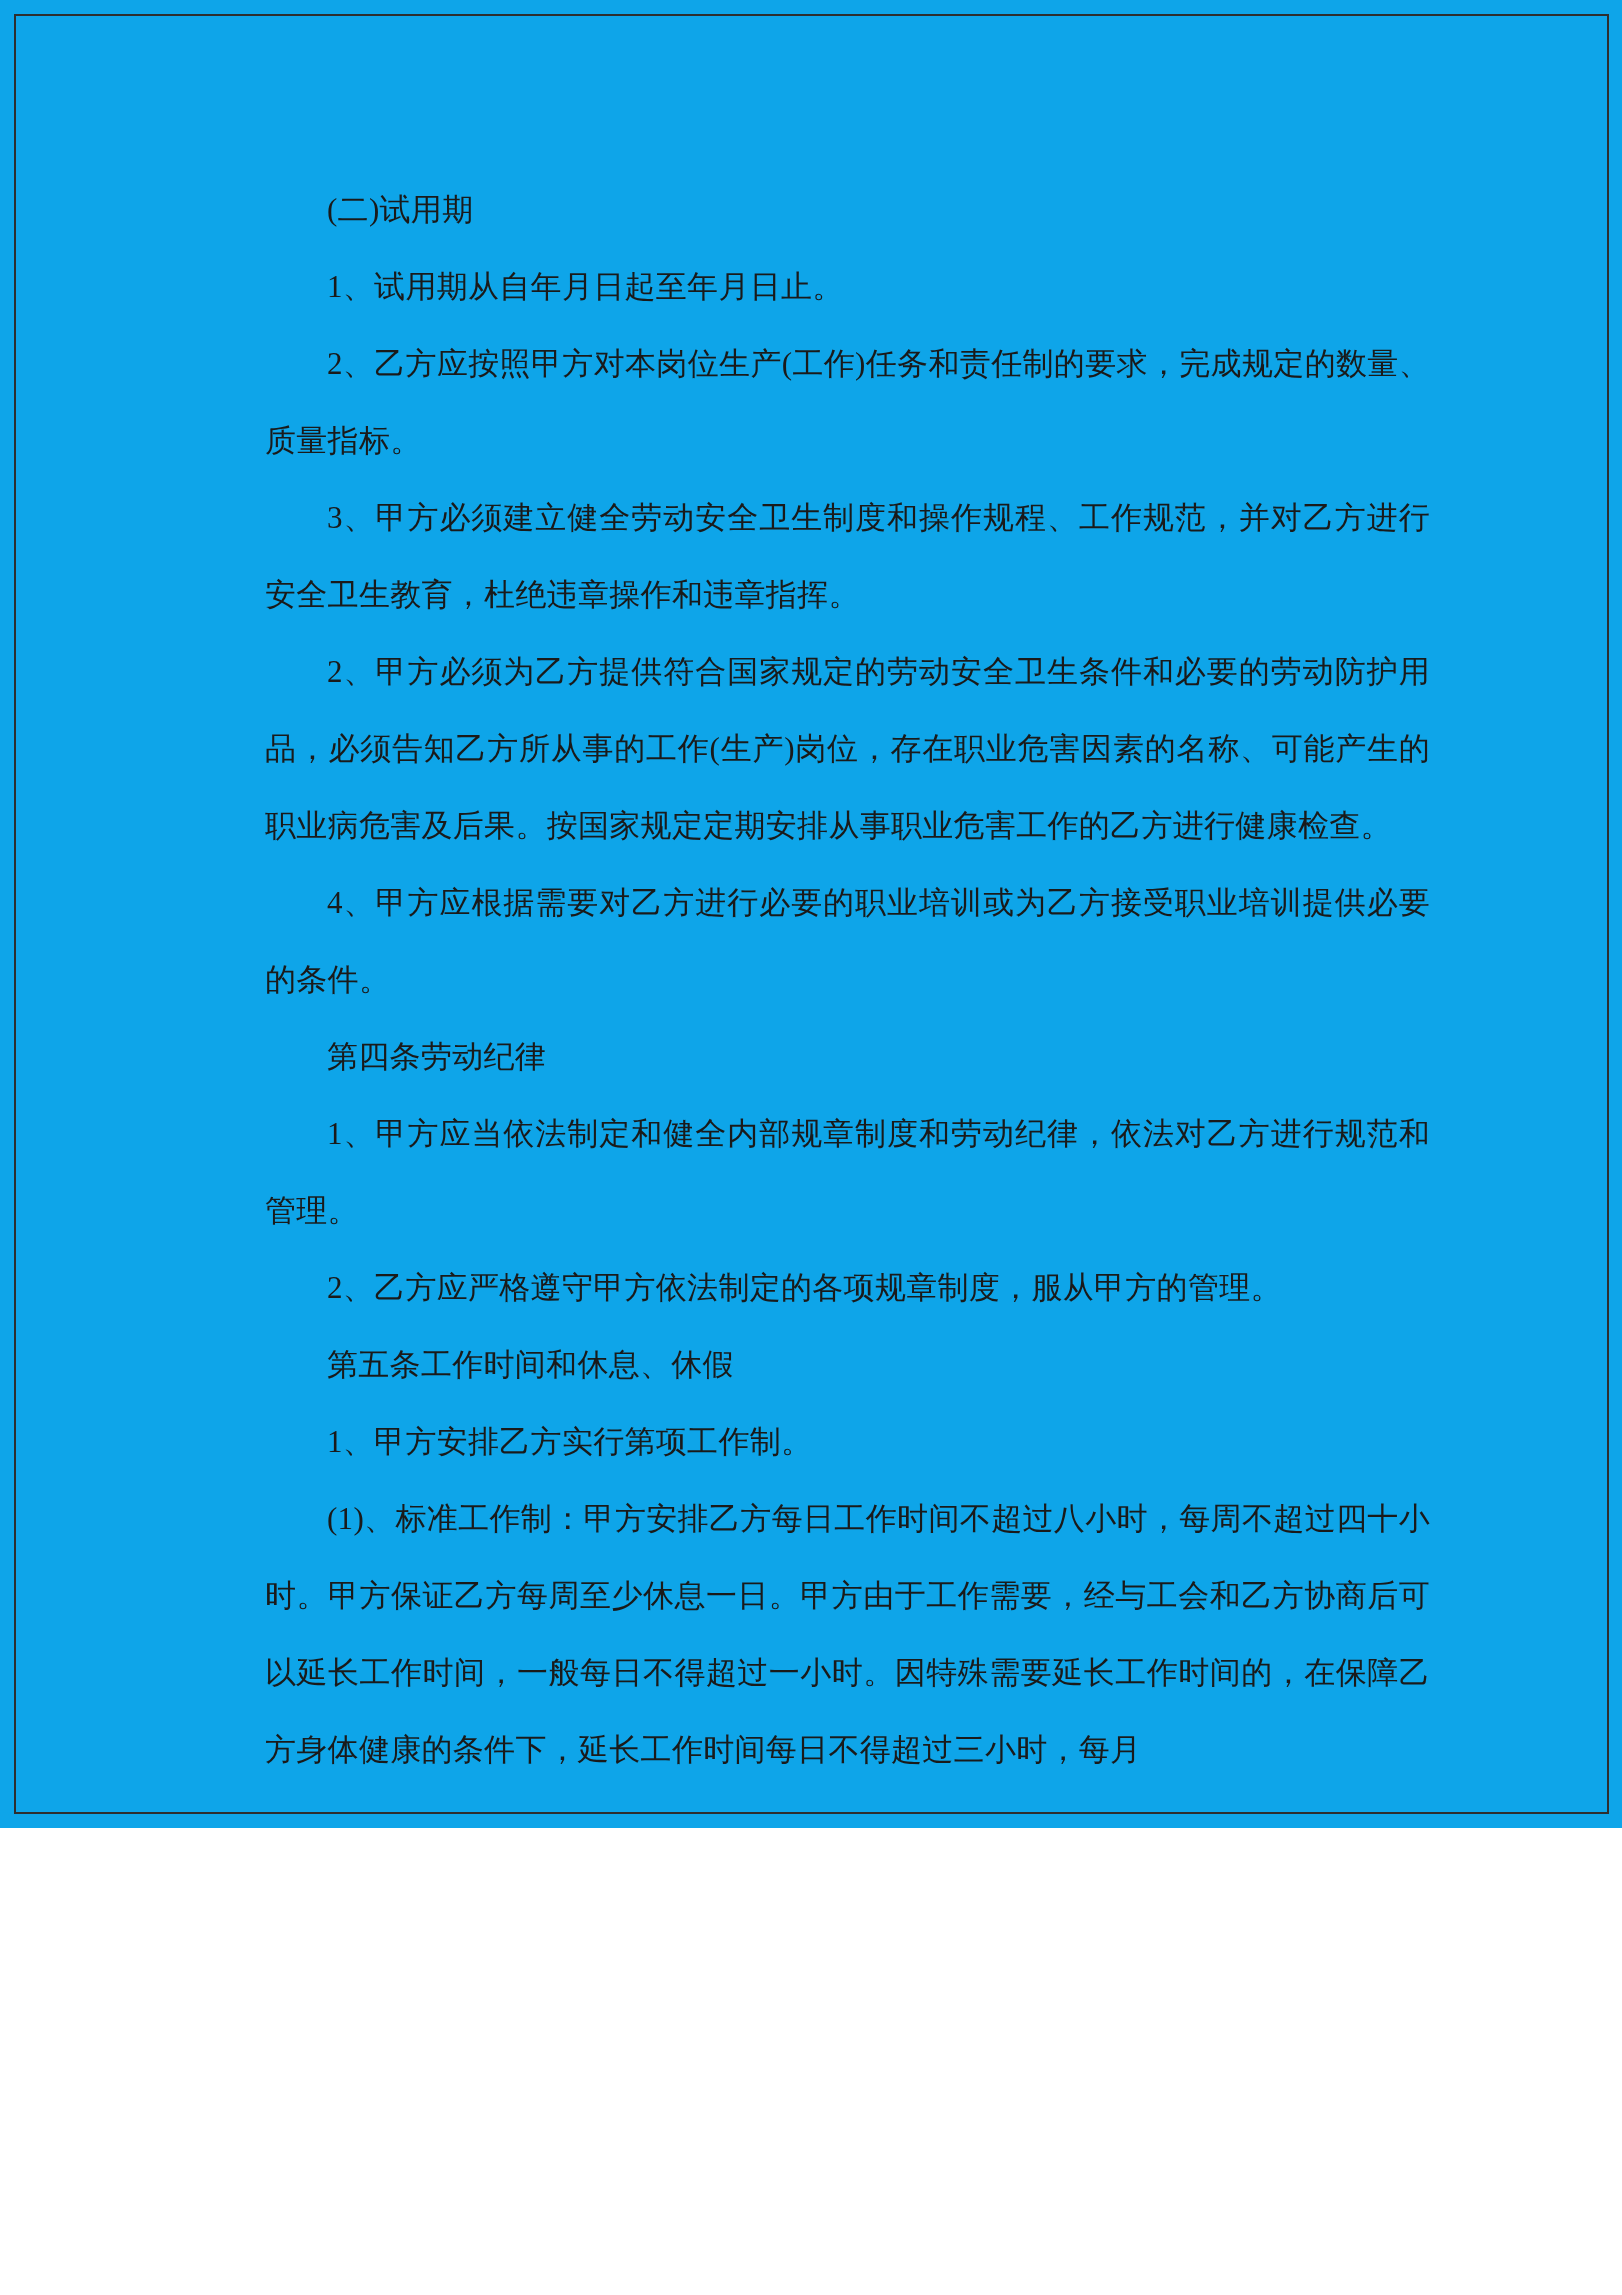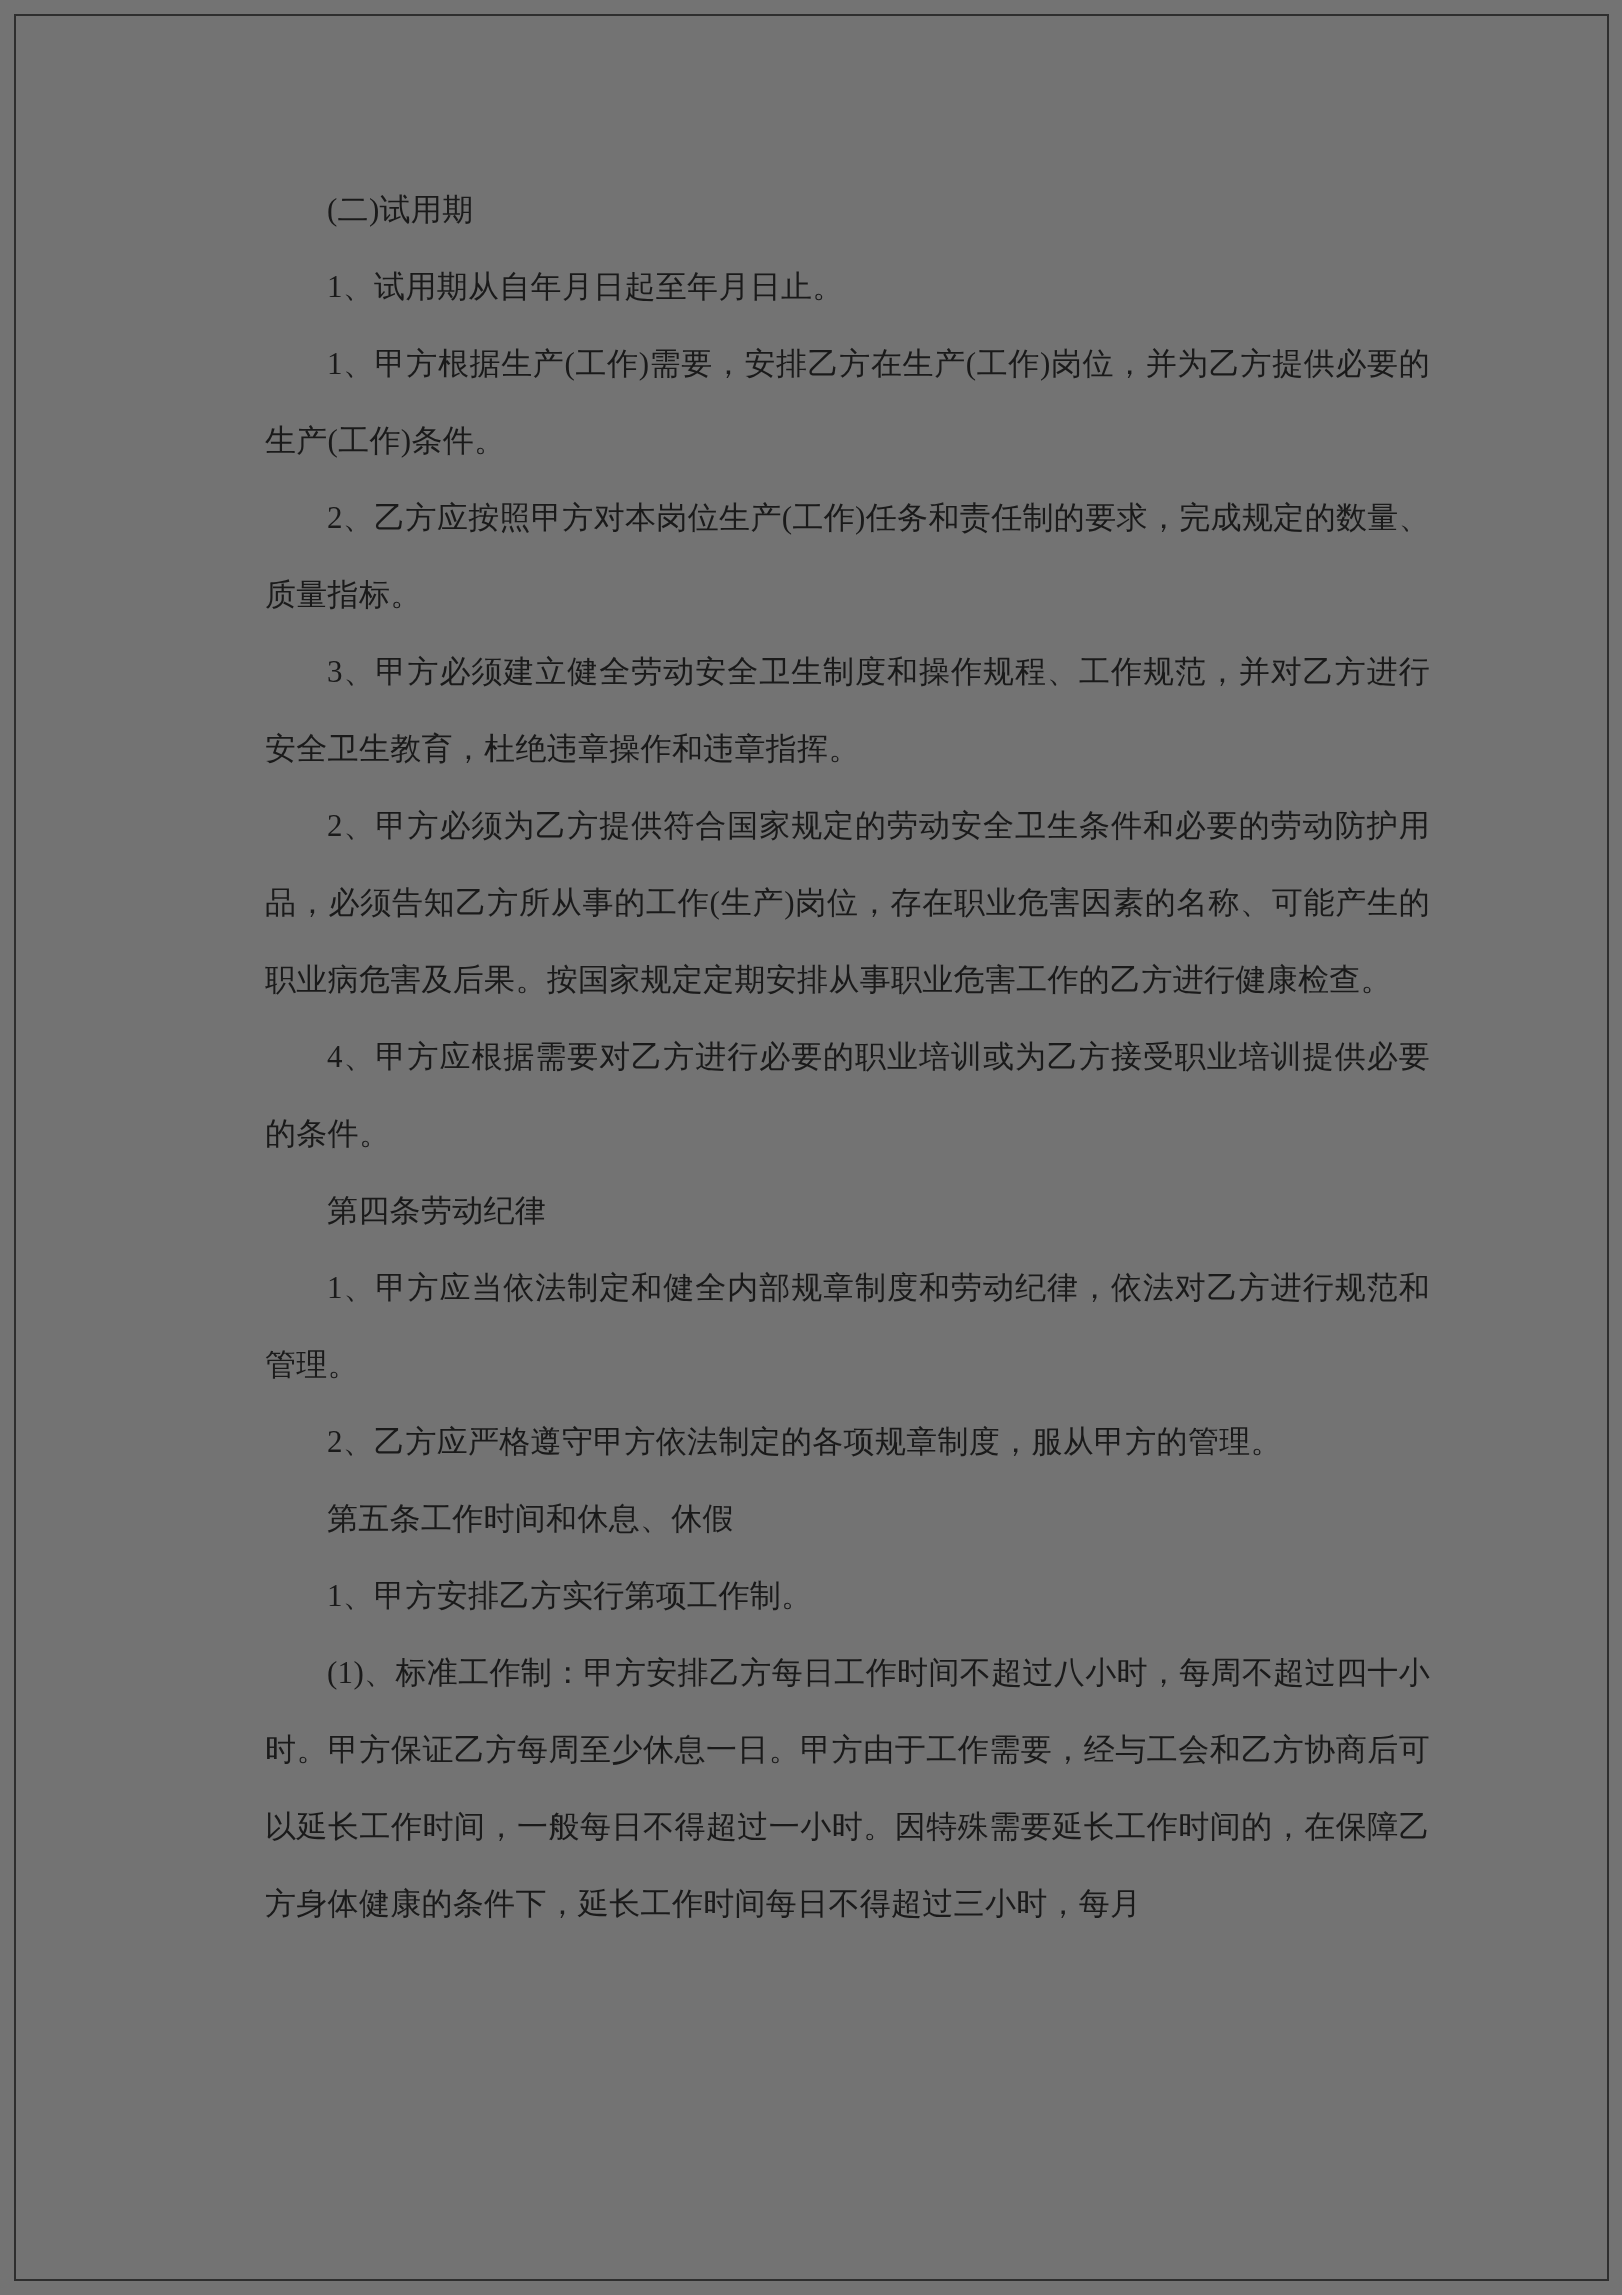--- a/index.html
+++ b/index.html
@@ -3,22 +3,22 @@
 <meta charset="utf-8">
 <style>
   html, body {
     margin: 0;
     padding: 0;
     background: #ffffff;
   }
   .page {
     position: relative;
     width: 1623px;
-    height: 2295px;
-    background: #737373;
+    height: 1828px;
+    background: #0ea5e9;
     overflow: hidden;
     font-family: "Liberation Serif", "DejaVu Serif", serif;
   }
   .page-frame {
     position: absolute;
     inset: 14.4px;
     border: 2px solid #2e2e2e;
     pointer-events: none;
   }
   .content {
@@ -39,21 +39,20 @@
   }
 </style>
 </head>
 <body>
 
 <div class="page">
   <div class="page-frame"></div>
   <div class="content">
       <p class="para">(二)试用期</p>
       <p class="para">1、试用期从自年月日起至年月日止。</p>
-      <p class="para">1、甲方根据生产(工作)需要，安排乙方在生产(工作)岗位，并为乙方提供必要的生产(工作)条件。</p>
       <p class="para">2、乙方应按照甲方对本岗位生产(工作)任务和责任制的要求，完成规定的数量、质量指标。</p>
       <p class="para">3、甲方必须建立健全劳动安全卫生制度和操作规程、工作规范，并对乙方进行安全卫生教育，杜绝违章操作和违章指挥。</p>
       <p class="para">2、甲方必须为乙方提供符合国家规定的劳动安全卫生条件和必要的劳动防护用品，必须告知乙方所从事的工作(生产)岗位，存在职业危害因素的名称、可能产生的职业病危害及后果。按国家规定定期安排从事职业危害工作的乙方进行健康检查。</p>
       <p class="para">4、甲方应根据需要对乙方进行必要的职业培训或为乙方接受职业培训提供必要的条件。</p>
       <p class="para">第四条劳动纪律</p>
       <p class="para">1、甲方应当依法制定和健全内部规章制度和劳动纪律，依法对乙方进行规范和管理。</p>
       <p class="para">2、乙方应严格遵守甲方依法制定的各项规章制度，服从甲方的管理。</p>
       <p class="para">第五条工作时间和休息、休假</p>
       <p class="para">1、甲方安排乙方实行第项工作制。</p>
       <p class="para">(1)、标准工作制：甲方安排乙方每日工作时间不超过八小时，每周不超过四十小时。甲方保证乙方每周至少休息一日。甲方由于工作需要，经与工会和乙方协商后可以延长工作时间，一般每日不得超过一小时。因特殊需要延长工作时间的，在保障乙方身体健康的条件下，延长工作时间每日不得超过三小时，每月</p>

